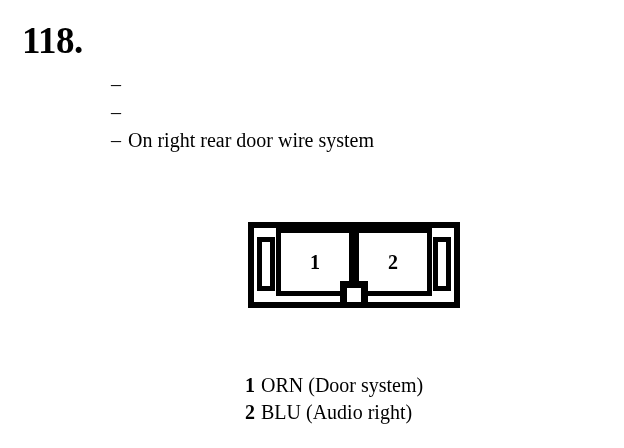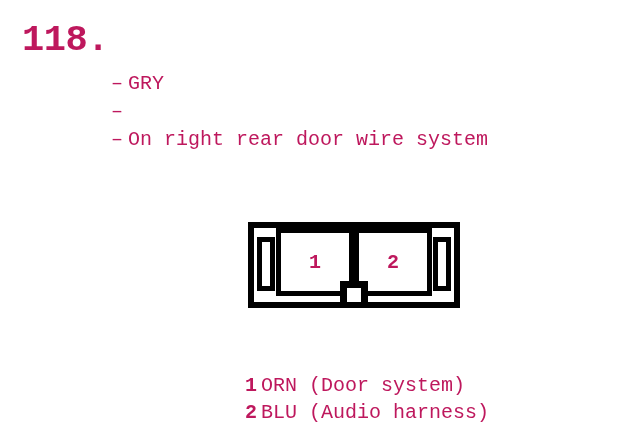--- a/index.html
+++ b/index.html
@@ -5,22 +5,22 @@
   html, body {
     margin: 0;
     padding: 0;
     background: #ffffff;
   }
   .page {
     position: relative;
     width: 600px;
     height: 448px;
     background: #ffffff;
-    color: #be185d;
-    font-family: Liberation Mono, monospace;
+    color: #000000;
+    font-family: Liberation Serif, serif;
     overflow: hidden;
   }
 
   
   .heading {
     position: absolute;
     left: 22px;
     top: 22px;
     display: flex;
     gap: 19px;
@@ -134,21 +134,20 @@
 
 <div class="page">
 
   <div class="heading">
     <span>118.</span>
   </div>
 
   <div class="details">
     <div class="detail-row">
       <span class="dash">–</span>
-      <span>GRY</span>
     </div>
     <div class="detail-row">
       <span class="dash">–</span>
     </div>
     <div class="detail-row">
       <span class="dash">–</span>
       <span>On right rear door wire system</span>
     </div>
   </div>
 
@@ -167,17 +166,17 @@
     <div class="notch-gap"></div>
   </div>
 
   <div class="legend">
     <div class="legend-row">
       <span class="pin">1</span>
       <span>ORN (Door system)</span>
     </div>
     <div class="legend-row">
       <span class="pin">2</span>
-      <span>BLU (Audio harness)</span>
+      <span>BLU (Audio right)</span>
     </div>
   </div>
 
 </div>
 
 </body></html>

